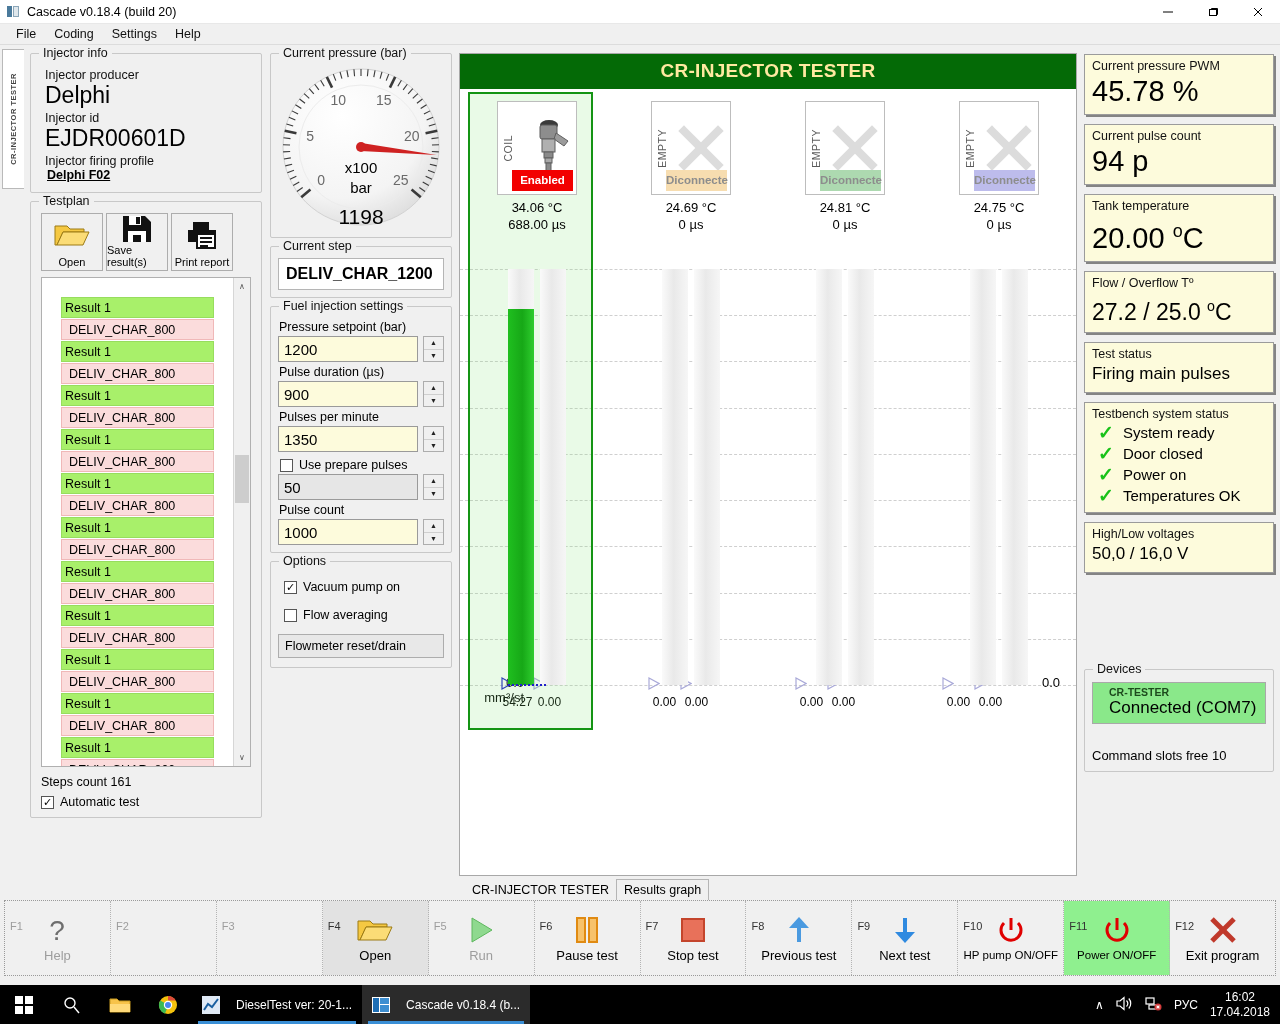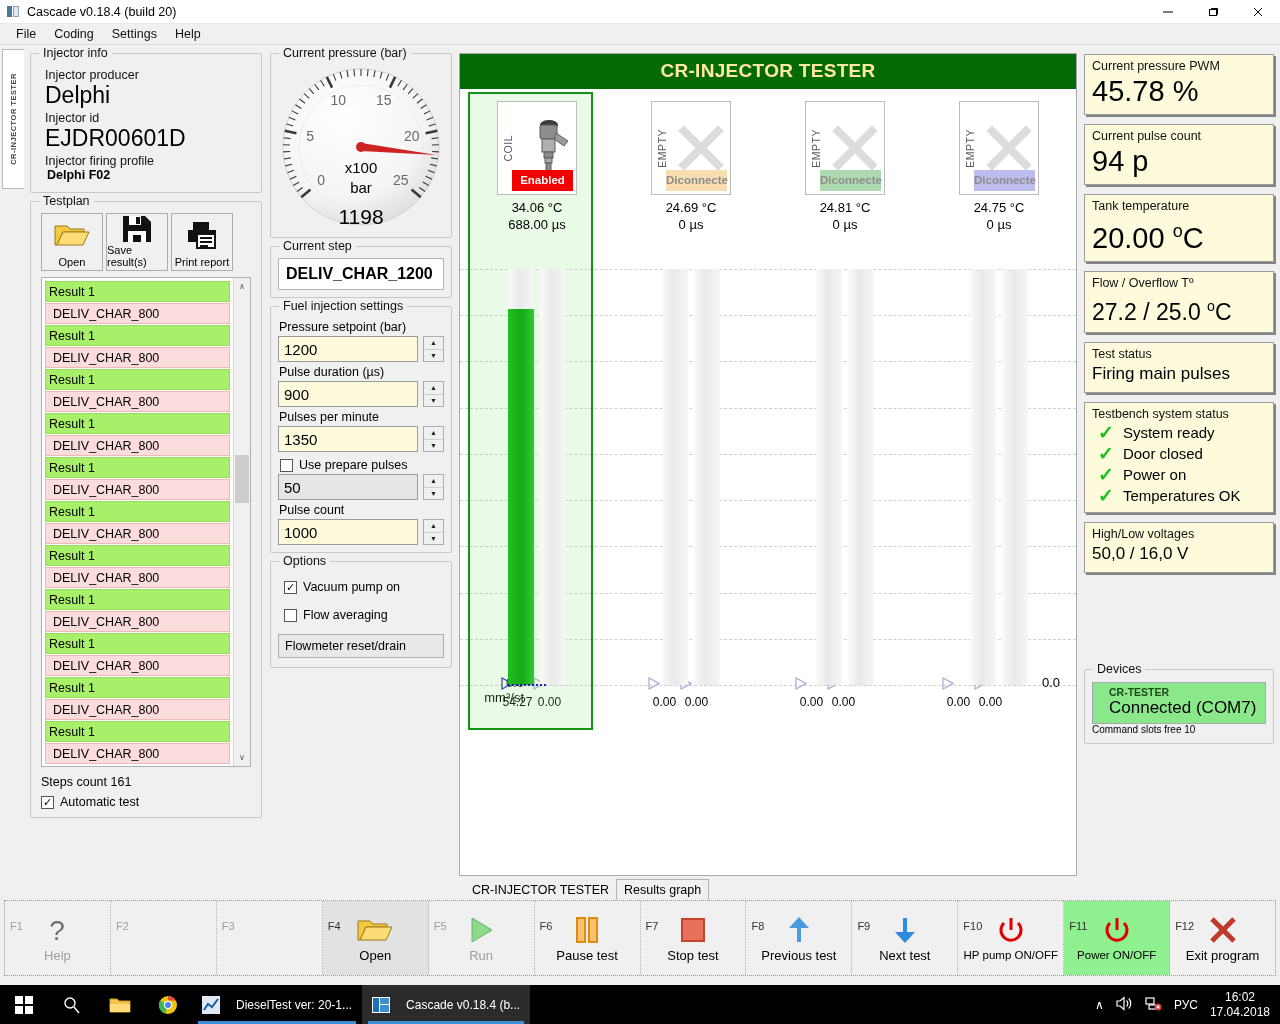--- a/index.html
+++ b/index.html
@@ -46,33 +46,33 @@
   .gb > .gb-t {
     position:absolute; top:-8px; left:8px; background:#f0f0f0; padding:0 4px;
     font-size:12.5px; color:#111;
   }
   .gb-in { padding:12px 10px 8px 10px; }
 
   
   .leftcol { width:240px; padding:0 4px 0 4px; }
   .lbl { font-size:12.5px; color:#111; margin:2px 0 0 4px; }
   .bigval { font-size:23px; margin:0 0 2px 4px; letter-spacing:0; }
-  .subval { font-size:12.5px; font-weight:bold; margin:0 0 2px 6px; }
+  .subval { font-size:12.5px; font-weight:bold; margin:0 0 2px 6px;text-decoration:underline; }
 
   .tp-btns { display:flex; gap:3px; }
   .tp-btn {
     width:62px; height:58px; border:1px solid #adadad; background:#f0f0f0;
     display:flex; flex-direction:column; align-items:center; justify-content:flex-end;
     padding-bottom:2px; font-size:11px;
   }
   .tp-btn .ic { flex:1; display:flex; align-items:center; justify-content:center; }
 
   .listwrap { margin-top:6px; border:1px solid #b0b0b0; background:#fff; height:490px;
               display:flex; }
-  .listinner { flex:1; overflow:hidden; padding:3px; }
+  .listinner { flex:1; overflow:hidden; padding:19px; }
   .lrow { height:21px; line-height:20px; font-size:12.5px; margin-bottom:1px; padding-left:3px;
           border:1px solid transparent; }
   .lrow.res { background:#a8f06a; border-color:#97dd5e; }
   .lrow.step { background:#fbdcdc; border:1px solid #f0b8b8; padding-left:7px; }
   .scroll { width:17px; background:#f0f0f0; border-left:1px solid #d6d6d6;
             position:relative; display:flex; flex-direction:column; }
   .sc-arrow { height:17px; display:flex; align-items:center; justify-content:center;
               font-size:8px; color:#555; background:#f0f0f0; }
   .sc-track { flex:1; position:relative; }
   .sc-thumb { position:absolute; left:1px; width:14px; height:48px; background:#cdcdcd; top:160px; }
@@ -716,21 +716,21 @@
         <div class="c-val sm">50,0 / 16,0 V</div>
       </div>
 
       <div class="gb" style="margin-top:96px;">
         <div class="gb-t">Devices</div>
         <div class="gb-in" style="padding:12px 7px 8px 7px;">
           <div class="devbox">
             <div class="d1">CR-TESTER</div>
             <div class="d2">Connected (COM7)</div>
           </div>
-          <div style="margin-top:0;font-size:10px;">Command slots free 10</div>
+          <div style="margin-top:24px;font-size:13px;">Command slots free 10</div>
         </div>
       </div>
     </div>
   </div>
 
   <div class="fbar" id="fbar">
       <div class="fkey dim">
         <div class="fn">F1</div>
         <div class="fic">
           <svg width="26" height="30" viewBox="0 0 26 30">

